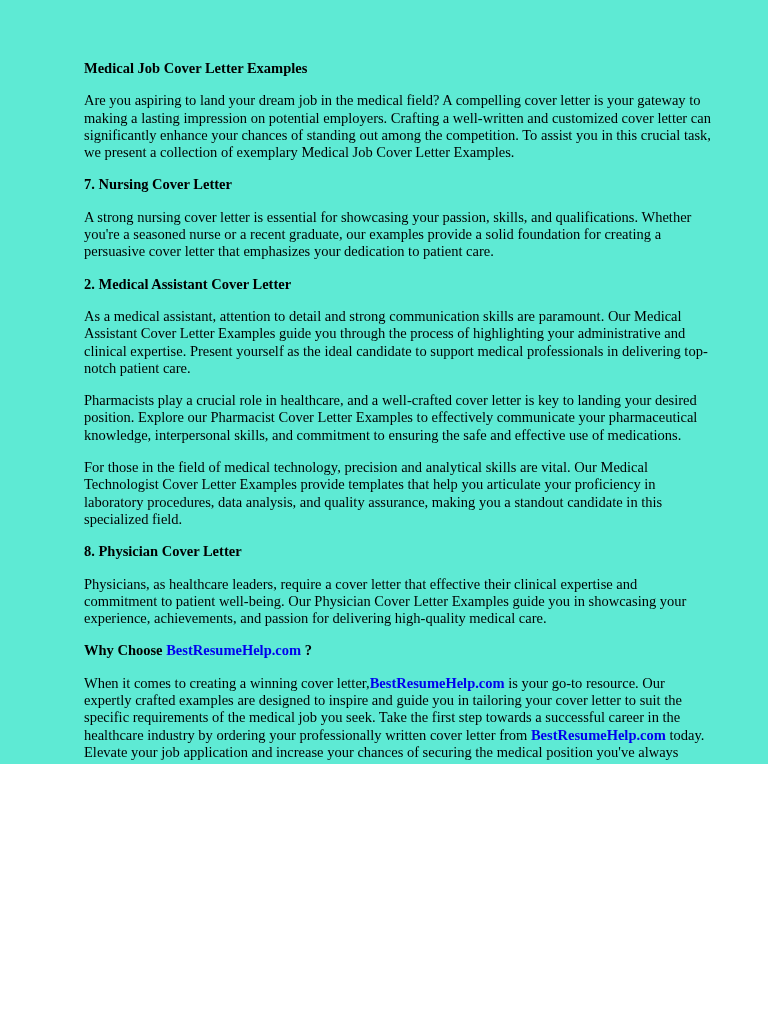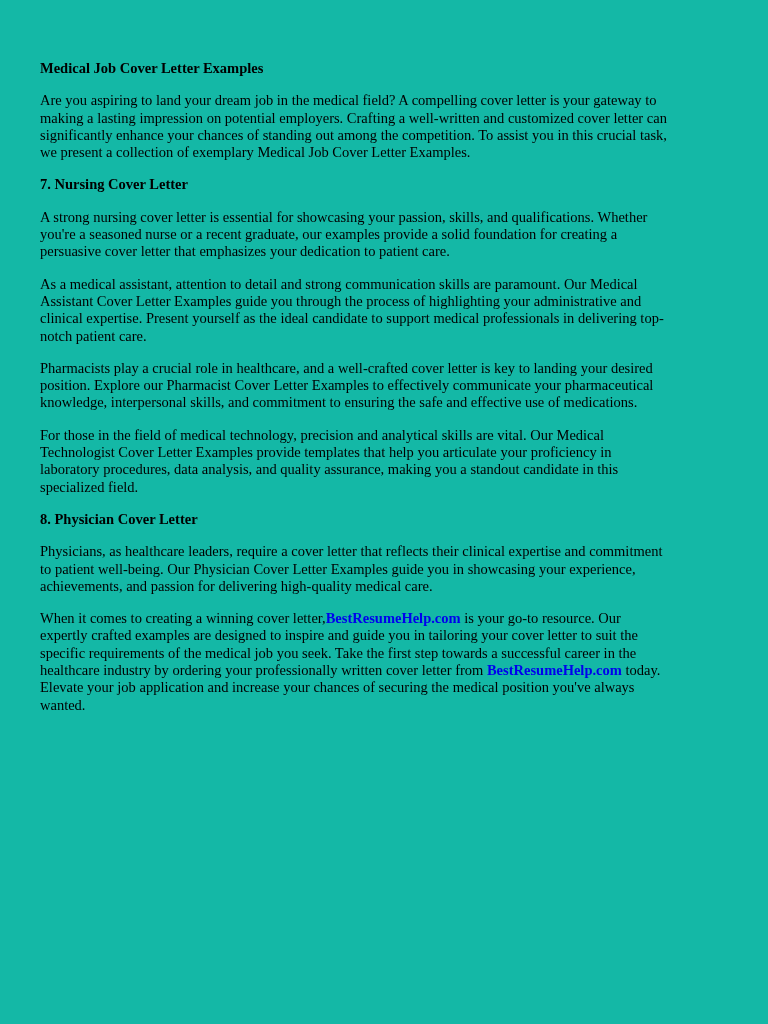--- a/index.html
+++ b/index.html
@@ -3,24 +3,24 @@
 <meta charset="utf-8">
 <style>
   html, body {
     margin: 0;
     padding: 0;
     background: #ffffff;
   }
   .page {
     position: relative;
     width: 768px;
-    height: 1024px;
-    background: #14b8a6;
+    height: 764px;
+    background: #5eead4;
     box-sizing: border-box;
-    padding: 60px 40px 0 40px;
+    padding: 60px 40px 0 84px;
     overflow: hidden;
   }
   .doc {
     width: 628px;
     font-family: "Liberation Serif", "DejaVu Serif", serif;
     font-size: 14.5px;
     line-height: 17.3px;
     color: #000000;
   }
   .doc p {
@@ -42,26 +42,28 @@
 <div class="page">
   <div class="doc">
 
     <p class="doc-title">Medical Job Cover Letter Examples</p>
 
     <p>Are you aspiring to land your dream job in the medical field? A compelling cover letter is your gateway to making a lasting impression on potential employers. Crafting a well-written and customized cover letter can significantly enhance your chances of standing out among the competition. To assist you in this crucial task, we present a collection of exemplary Medical Job Cover Letter Examples.</p>
 
     <p class="sec-heading">7. Nursing Cover Letter</p>
     <p>A strong nursing cover letter is essential for showcasing your passion, skills, and qualifications. Whether you're a seasoned nurse or a recent graduate, our examples provide a solid foundation for creating a persuasive cover letter that emphasizes your dedication to patient care.</p>
 
+    <p class="sec-heading">2. Medical Assistant Cover Letter</p>
     <p>As a medical assistant, attention to detail and strong communication skills are paramount. Our Medical Assistant Cover Letter Examples guide you through the process of highlighting your administrative and clinical expertise. Present yourself as the ideal candidate to support medical professionals in delivering top-notch patient care.</p>
 
     <p>Pharmacists play a crucial role in healthcare, and a well-crafted cover letter is key to landing your desired position. Explore our Pharmacist Cover Letter Examples to effectively communicate your pharmaceutical knowledge, interpersonal skills, and commitment to ensuring the safe and effective use of medications.</p>
 
     <p>For those in the field of medical technology, precision and analytical skills are vital. Our Medical Technologist Cover Letter Examples provide templates that help you articulate your proficiency in laboratory procedures, data analysis, and quality assurance, making you a standout candidate in this specialized field.</p>
 
     <p class="sec-heading">8. Physician Cover Letter</p>
-    <p>Physicians, as healthcare leaders, require a cover letter that reflects their clinical expertise and commitment to patient well-being. Our Physician Cover Letter Examples guide you in showcasing your experience, achievements, and passion for delivering high-quality medical care.</p>
+    <p>Physicians, as healthcare leaders, require a cover letter that effective their clinical expertise and commitment to patient well-being. Our Physician Cover Letter Examples guide you in showcasing your experience, achievements, and passion for delivering high-quality medical care.</p>
 
+    <p class="sec-heading"><span>Why Choose </span><a class="link" href="#">BestResumeHelp.com</a><span> ?</span></p>
 
     <p><span>When it comes to creating a winning cover letter,</span><a class="link" href="#">BestResumeHelp.com</a><span> is your go-to resource. Our expertly crafted examples are designed to inspire and guide you in tailoring your cover letter to suit the specific requirements of the medical job you seek. Take the first step towards a successful career in the healthcare industry by ordering your professionally written cover letter from </span><a class="link" href="#">BestResumeHelp.com</a><span> today. Elevate your job application and increase your chances of securing the medical position you've always wanted.</span></p>
 
   </div>
 </div>
 
 </body></html>

